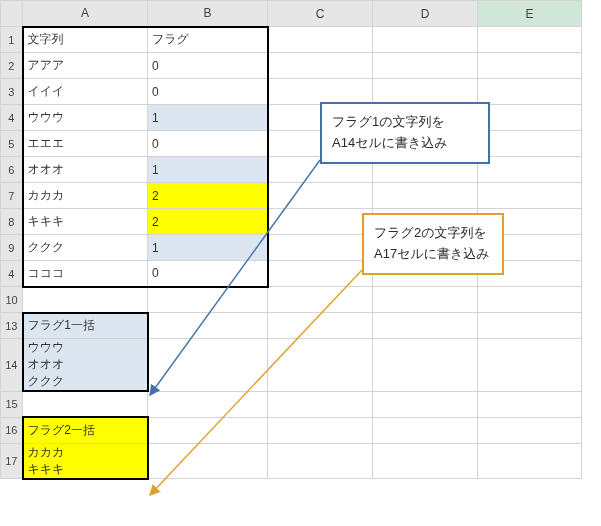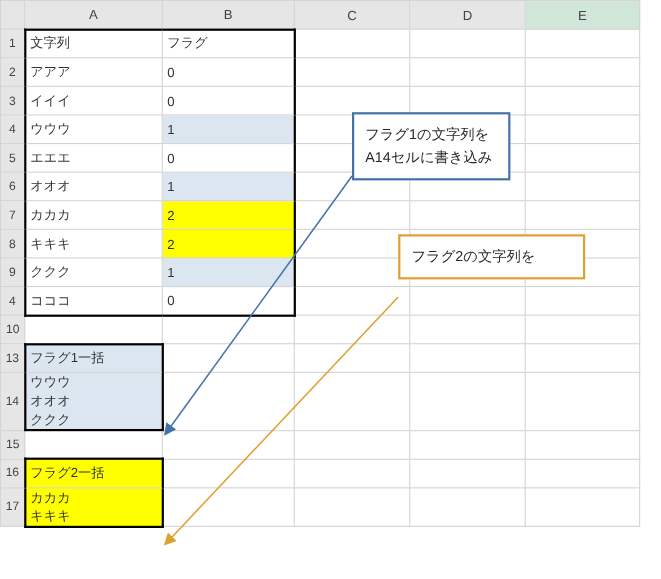--- a/index.html
+++ b/index.html
@@ -218,27 +218,28 @@
       <div>キキキ</div>
     </td>
     <td class="tall2"></td>
     <td class="tall2"></td>
         <td class="tall2"></td>
         <td class="tall2"></td>
   </tr>
 </tbody>
   </table>
 
-<div class="callout blue" style="left:320px; top:102px; width:144px;">
+<div class="callout blue" style="left:320px; top:102px; width:170px;">
   <div>フラグ1の文字列を</div>
   <div>A14セルに書き込み</div>
 </div>
 
-<div class="callout orange" style="left:362px; top:213px; width:170px;">
+<div class="callout orange" style="left:362px; top:213px; width:142px;">
   <div>フラグ2の文字列を</div>
+  <div>A17セルに書き込み</div>
 </div>
 
 <svg class="arrows">
   <defs>
     <marker id="ah-blue" markerWidth="8" markerHeight="8" refX="7" refY="4" orient="auto">
       <path d="M0,0 L8,4 L0,8 z" fill="#4472a8"></path>
     </marker>
     <marker id="ah-orange" markerWidth="8" markerHeight="8" refX="7" refY="4" orient="auto">
       <path d="M0,0 L8,4 L0,8 z" fill="#e0a030"></path>
     </marker>

